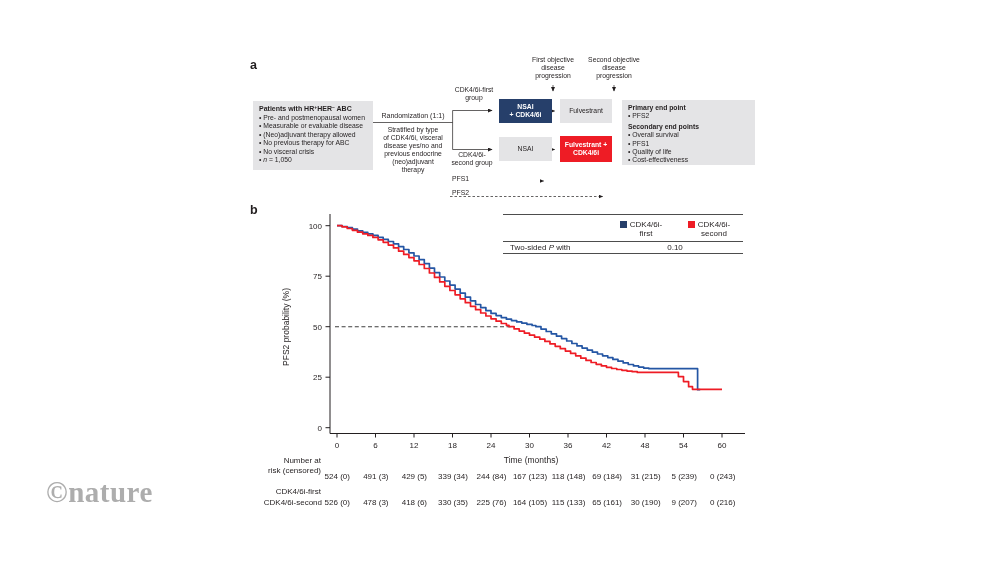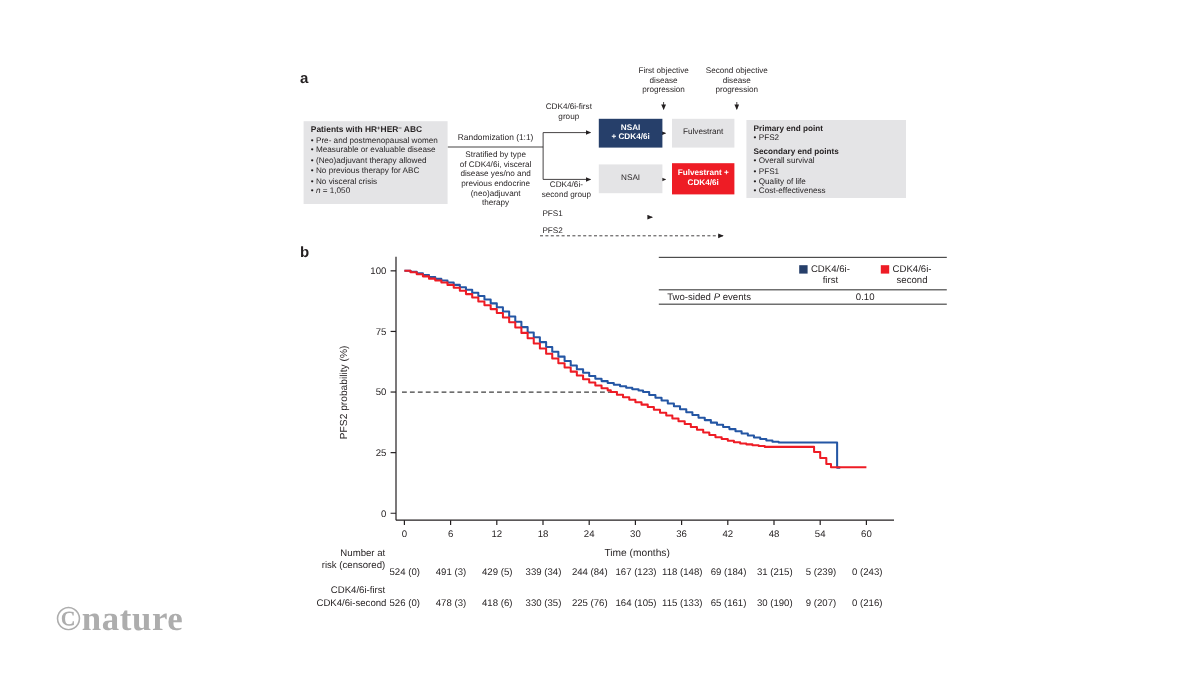--- a/index.html
+++ b/index.html
@@ -28,36 +28,36 @@
   .ep .li::before{content:"• ";}
   .ep .gap{margin-top:2px;}
   .aline{stroke:#231f20;stroke-width:0.7;fill:none;}
   .adash{stroke:#231f20;stroke-width:0.7;fill:none;stroke-dasharray:2.5 2;}
   
   svg text{font-family:"Liberation Sans",sans-serif;fill:#231f20;}
   .tick-label{font-size:8px;}
   .axis-title{font-size:8.5px;}
   .axl{stroke:#231f20;stroke-width:1;}
   
-  .stats-table{left:503px;top:214px;width:240px;border-top:1.2px solid #4d4d4d;border-bottom:1.2px solid #4d4d4d;font-size:8px;margin-left:46px;}
+  .stats-table{left:503px;top:214px;width:240px;border-top:1.2px solid #4d4d4d;border-bottom:1.2px solid #4d4d4d;font-size:8px;}
   .st-header{display:grid;grid-template-columns:104px 68px 68px;padding:5px 0 3px;border-bottom:1.2px solid #4d4d4d;}
   .legend{display:flex;justify-content:center;gap:3px;}
   .legend .sq{width:7px;height:7px;margin-top:1px;flex:0 0 auto;}
   .legend .txt{text-align:center;line-height:9px;}
   .st-row{display:grid;grid-template-columns:104px 68px 68px;height:10.5px;align-items:center;}
   .st-label{padding-left:7px;}
   .st-val{text-align:center;}
   .st-span{grid-column:2/4;}
   
   .risk{font-size:8px;line-height:10px;}
   .risk-hdr{left:228px;top:456px;width:93px;line-height:9.5px;}
   .risk-values{left:318px;width:424px;display:flex;}
   .risk-cell{flex:1 1 0;text-align:center;white-space:nowrap;}
   
-  .nature{left:46px;top:500px;font-family:"Liberation Serif",serif;font-weight:bold;
+  .nature{left:46px;top:476px;font-family:"Liberation Serif",serif;font-weight:bold;
           font-size:29px;color:#adadad;letter-spacing:0.5px;}
 </style>
 </head>
 <body>
 
 <div class="abs panel-label" style="left:250px;top:58px;">a</div>
 
 <svg class="abs" style="left:240px;top:50px;" width="540" height="160" viewBox="240 50 540 160">
   <defs>
     <marker id="ah" markerUnits="userSpaceOnUse" markerWidth="6" markerHeight="6" refX="4" refY="2" orient="auto">
@@ -191,21 +191,21 @@
     </div>
     <div class="legend">
       <span class="sq" style="background: rgb(238, 28, 37);"></span>
       <span class="txt">
         <div>CDK4/6i-</div>
         <div>second</div>
       </span>
     </div>
   </div>
   <div class="st-row">
-    <div class="st-label"><span>Two-sided </span><span class="it">P</span><span> events</span></div>
+    <div class="st-label"><span>Two-sided </span><span class="it">P</span><span> with</span></div>
     <div class="st-val st-span">0.10</div>
   </div>
 </div>
 
 <div class="abs risk risk-hdr rt pre">Number at
 risk (censored)</div>
 <div class="abs risk rt" style="left:227px;top:487px;width:94px;text-align:right;">CDK4/6i-first</div>
 <div class="abs risk rt" style="left:228px;top:498px;width:94px;">CDK4/6i-second</div>
 <div class="abs risk risk-values" style="top:472px;">
     <span class="risk-cell">524 (0)</span>

